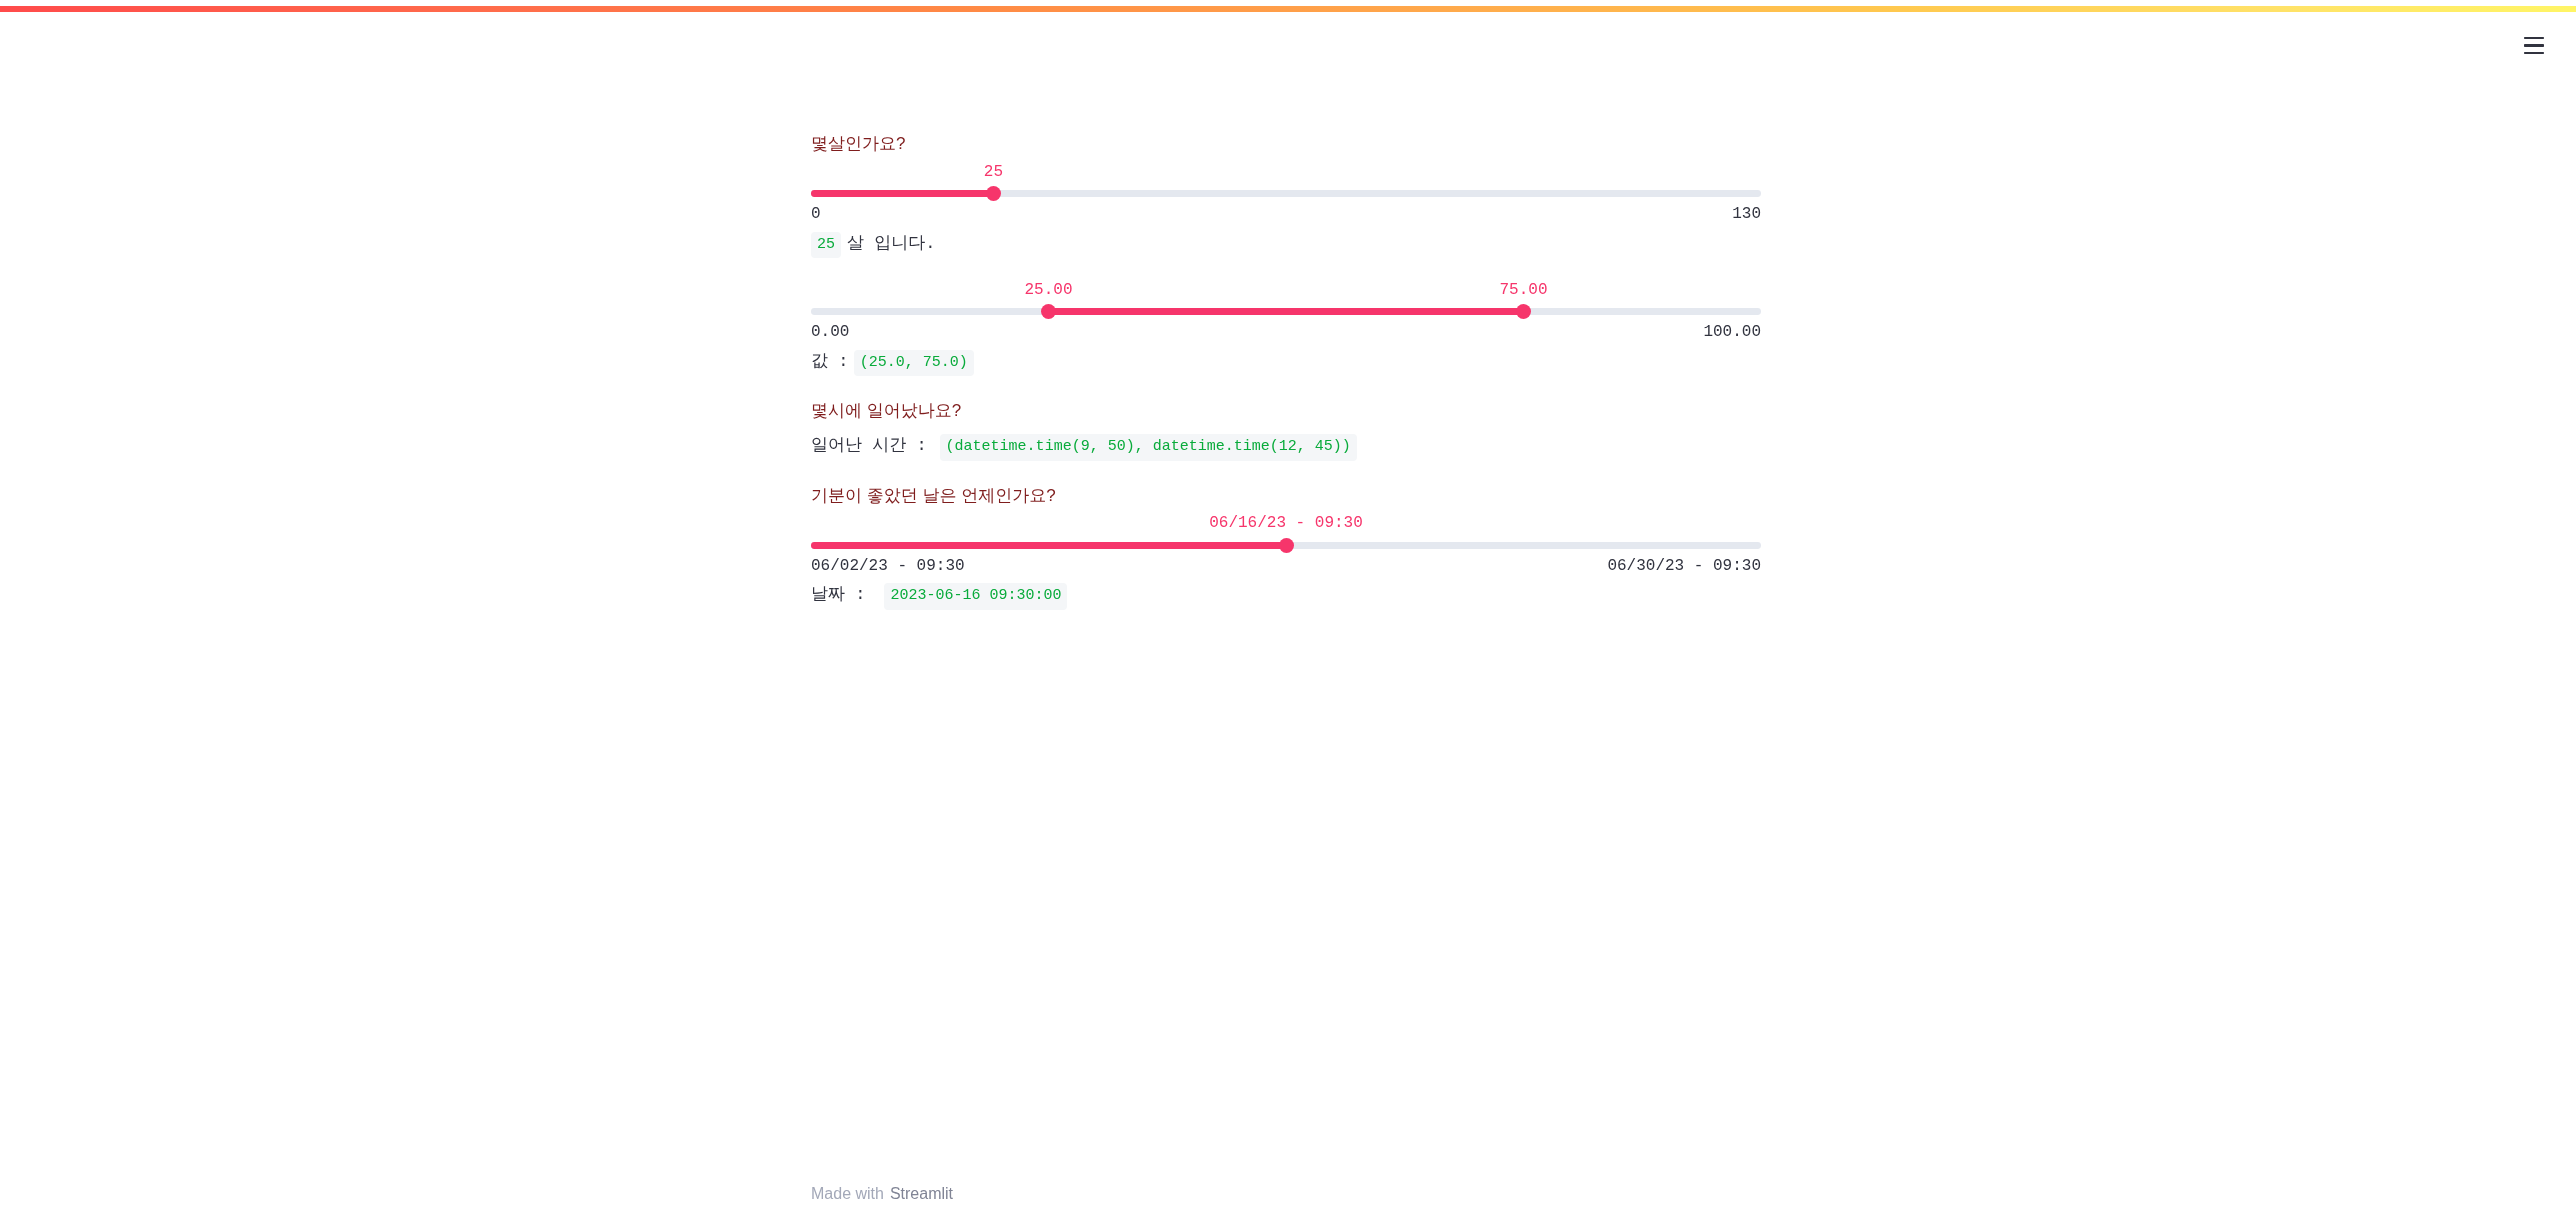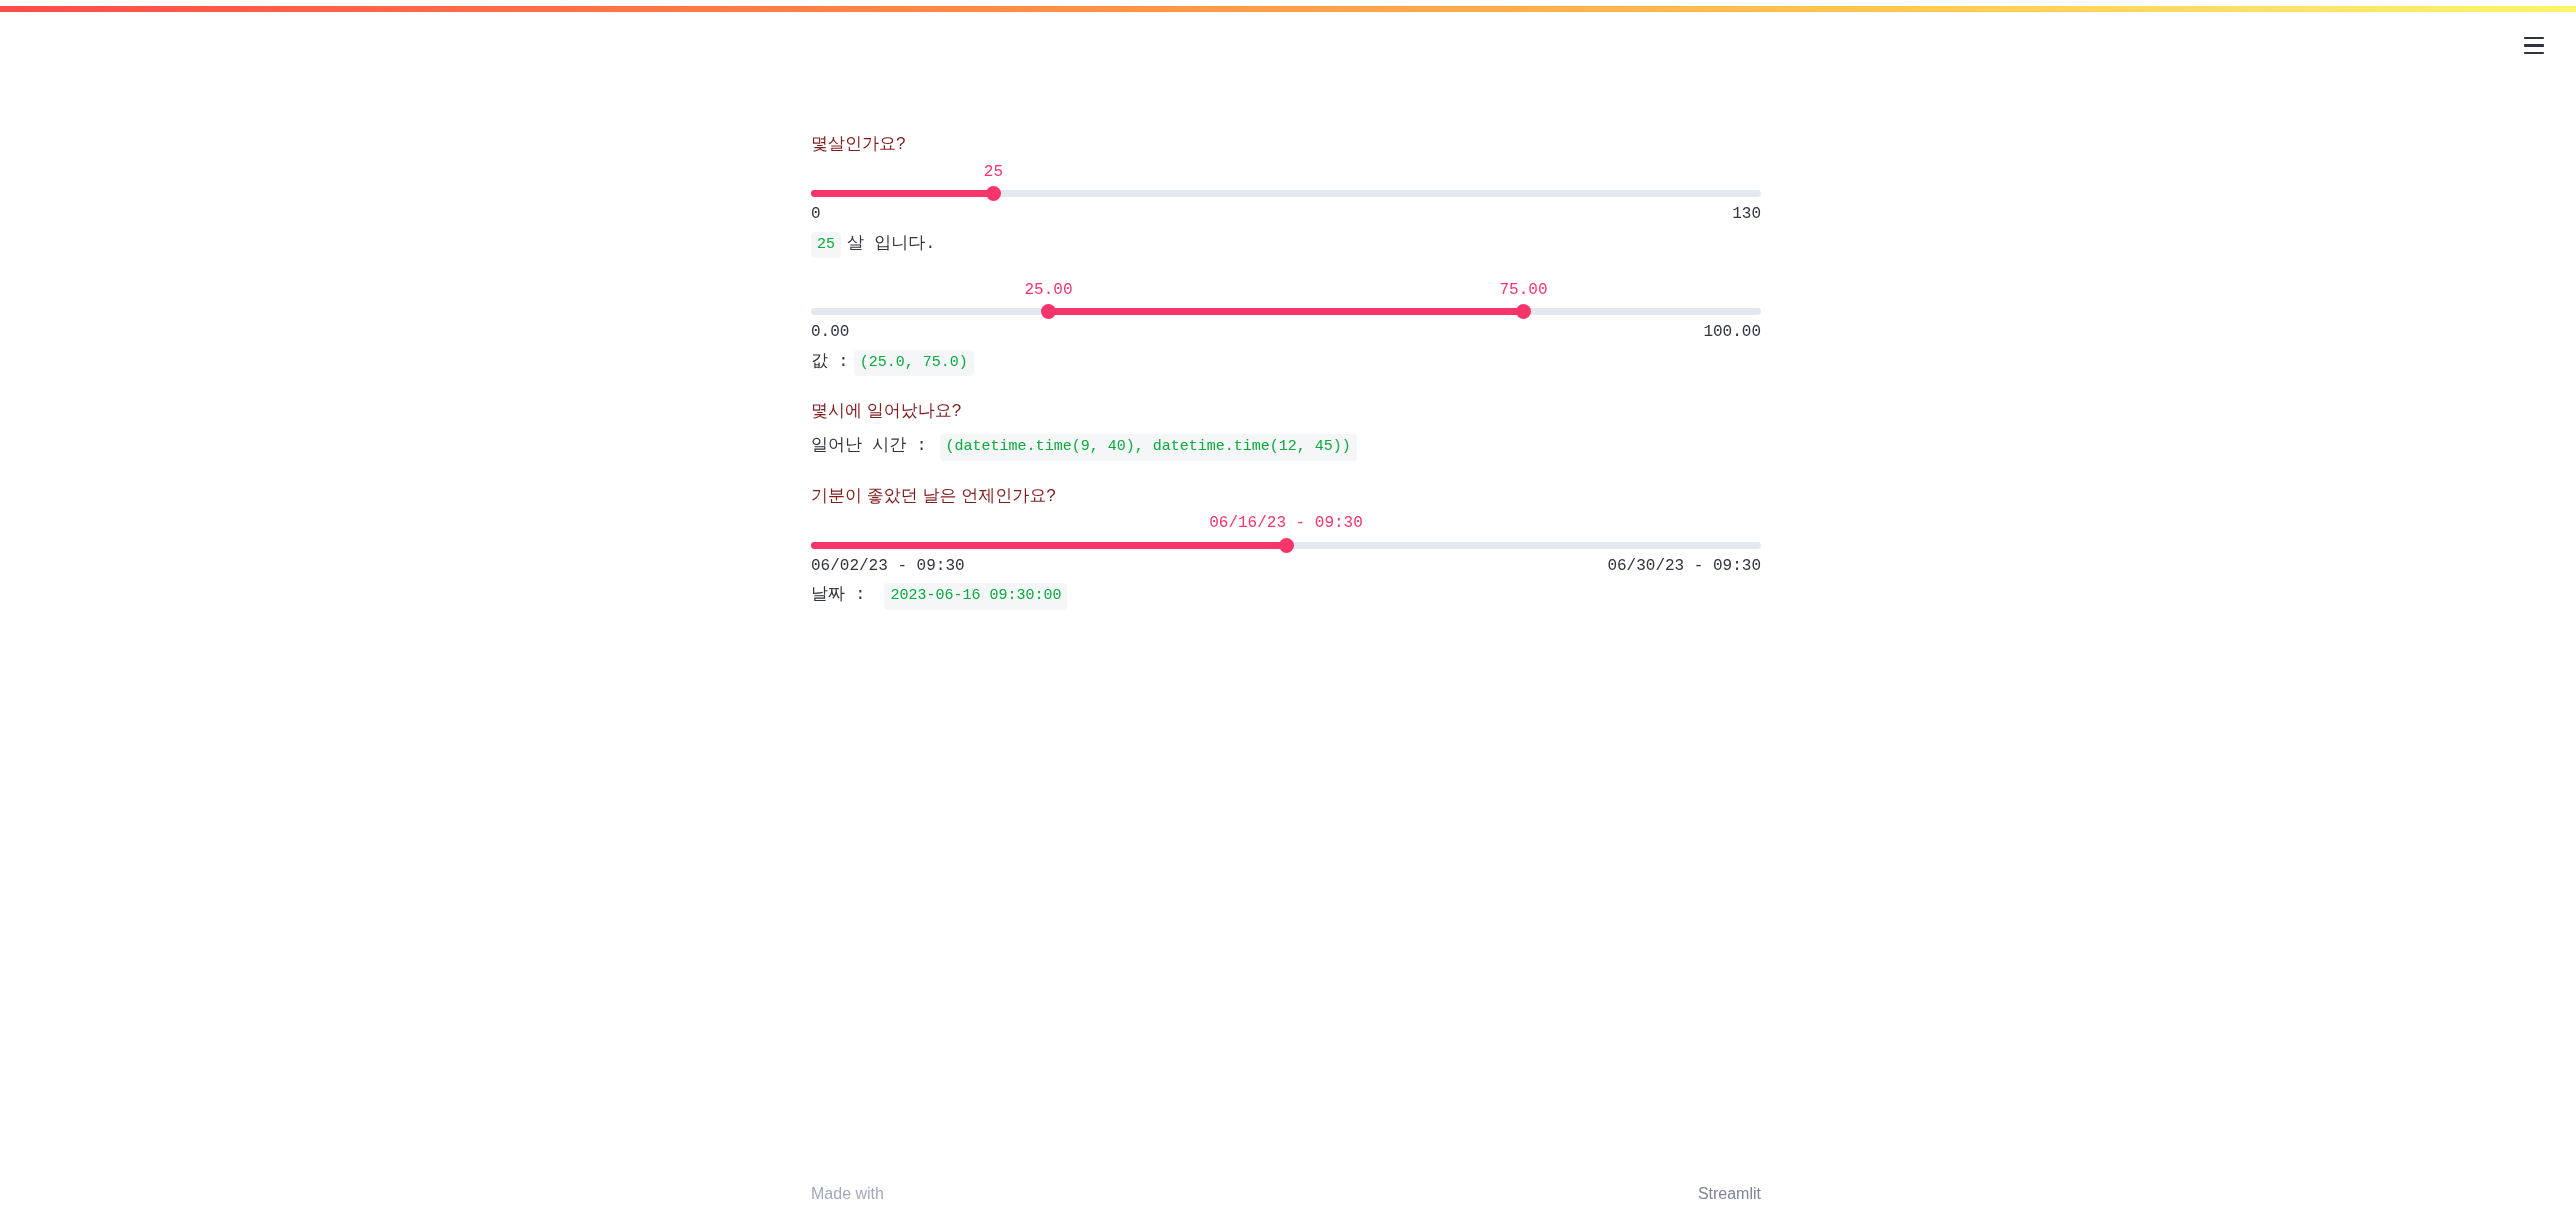--- a/index.html
+++ b/index.html
@@ -134,21 +134,21 @@
 
   
   #app-footer {
     position: absolute;
     left: 811px;
     bottom: 0;
     width: 950px;
     height: 94px;
     display: flex;
     align-items: flex-end;
-    justify-content: space-between;
+    justify-content: flex-start;
     padding-bottom: 12px;
     background: linear-gradient(180deg, rgba(255,255,255,0) 0%, #ffffff 55%);
     font-size: 16px;
     color: #a3a8b8;
     white-space: nowrap;
   }
   #app-footer .streamlit-link {
     color: #808495;
     margin-left: 6px;
     text-decoration: none;
@@ -199,21 +199,21 @@
       </div>
       <div class="result-line gap-result">
         <span class="txt" style="margin-right: 5.4px;">값 :</span>
         <span class="inline-code">(25.0, 75.0)</span>
       </div>
     </div>
     <div class="widget-group gap-next-group">
       <div class="widget-label">몇시에 일어났나요?</div>
       <div class="result-line gap-result">
         <span class="txt" style="margin-right: 13px;">일어난 시간 :</span>
-        <span class="inline-code">(datetime.time(9, 40), datetime.time(12, 45))</span>
+        <span class="inline-code">(datetime.time(9, 50), datetime.time(12, 45))</span>
       </div>
     </div>
     <div class="widget-group gap-next-group">
       <div class="widget-label">기분이 좋았던 날은 언제인가요?</div>
       <div class="slider-shell">
         <div class="slider-track"></div>
         <div class="slider-fill" style="left: 0%; width: 50%;"></div>
         <div class="slider-thumb" style="left: 50%;"></div>
         <div class="slider-thumb-value" style="left: 50%; text-align: right;">06/16/23 - 09:30</div>
         <div class="slider-ticks">

